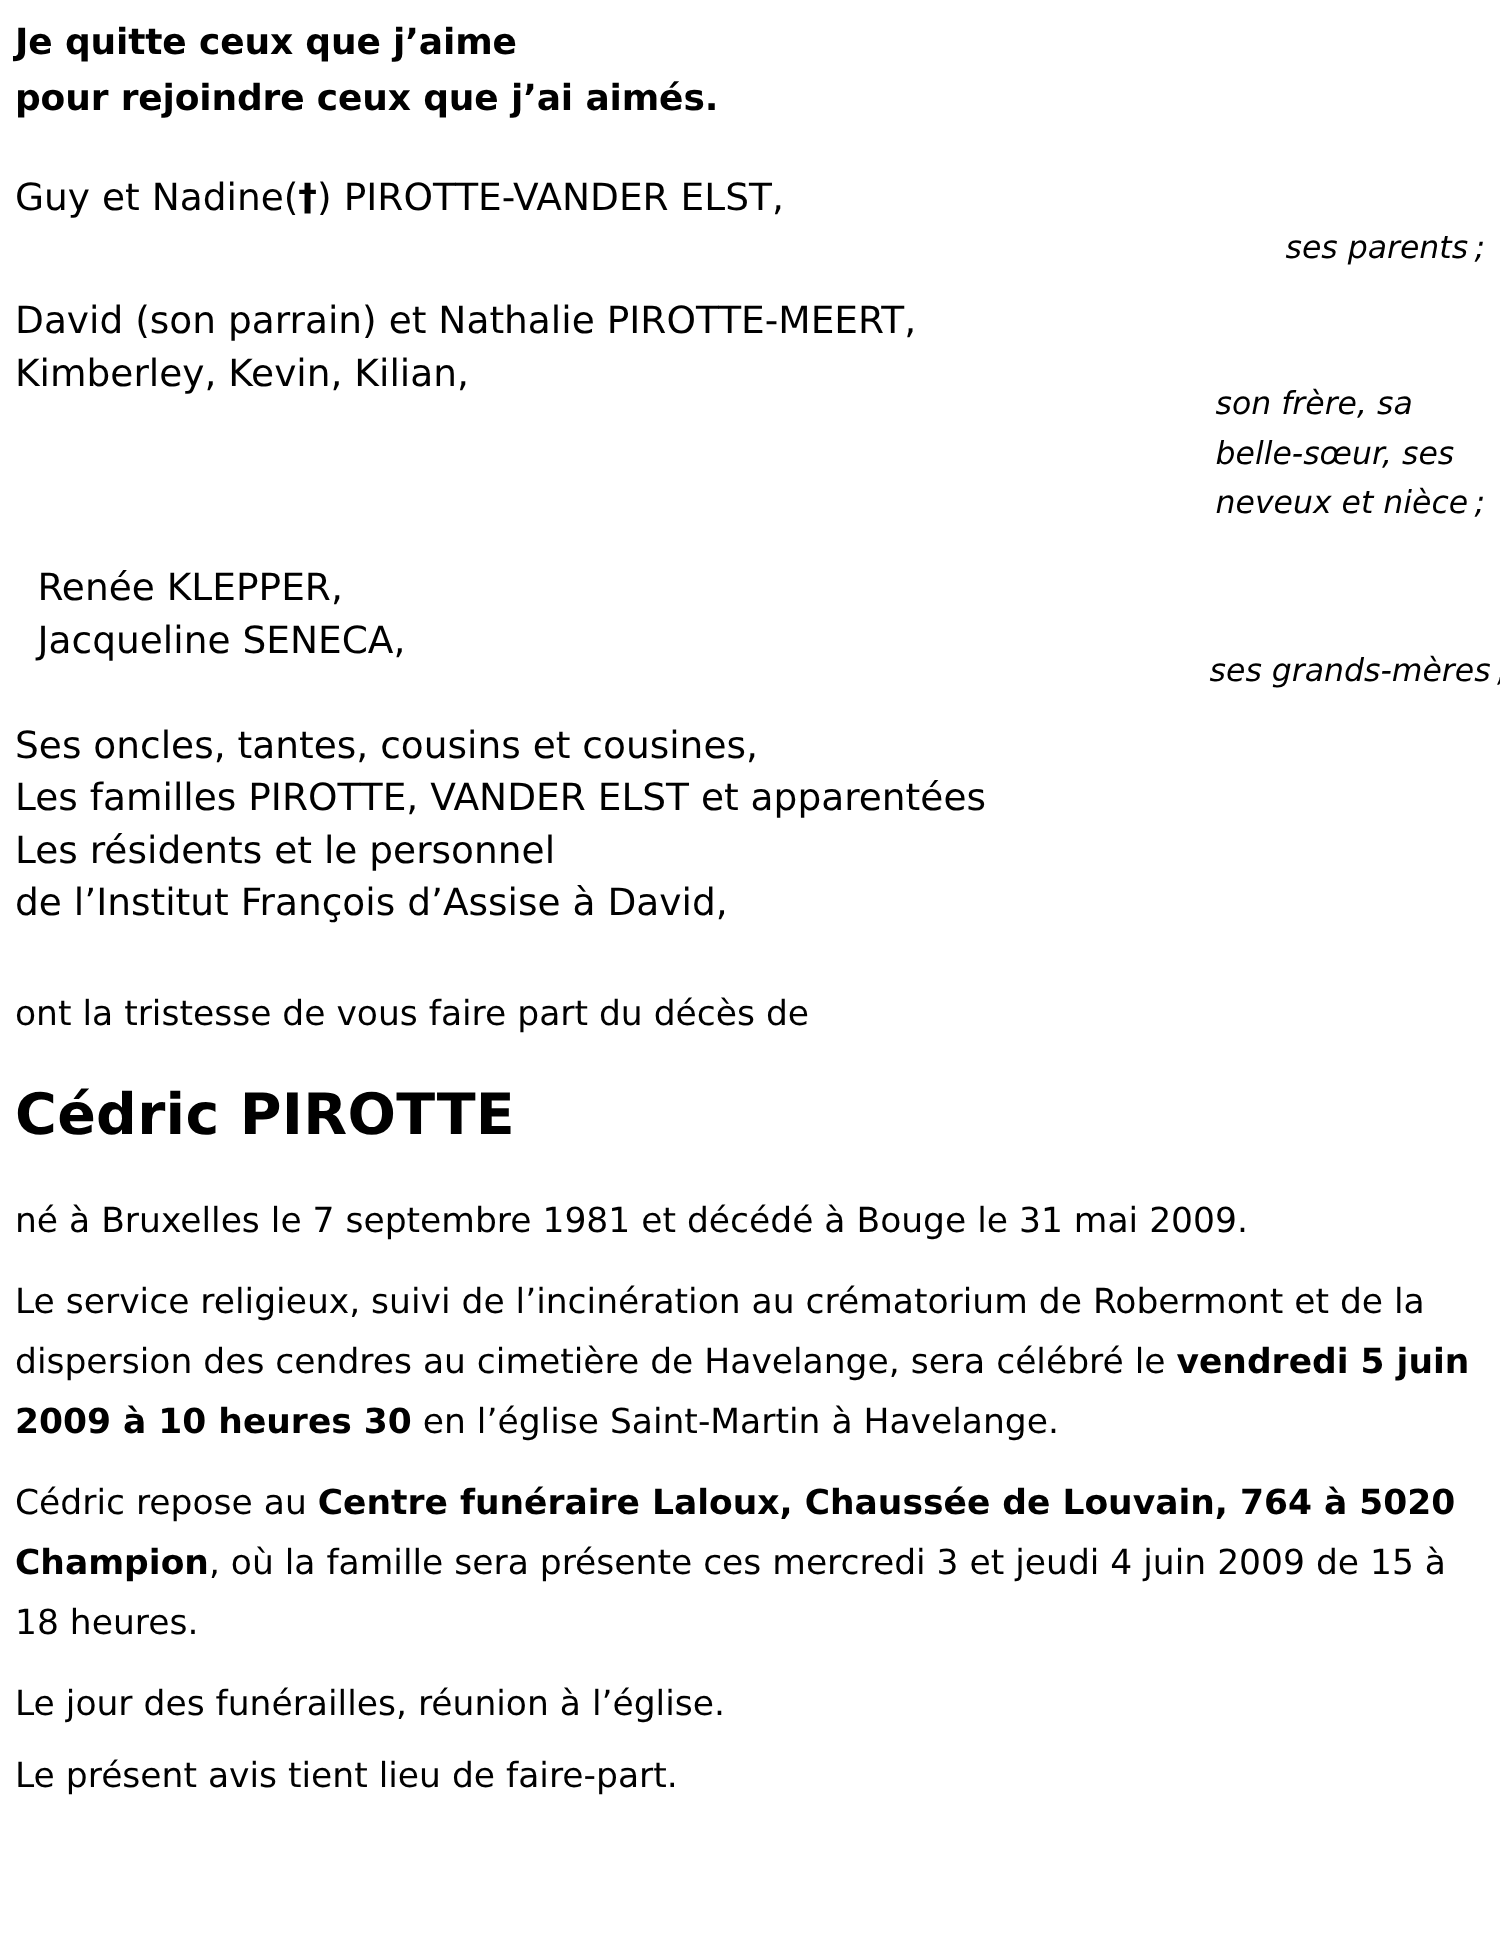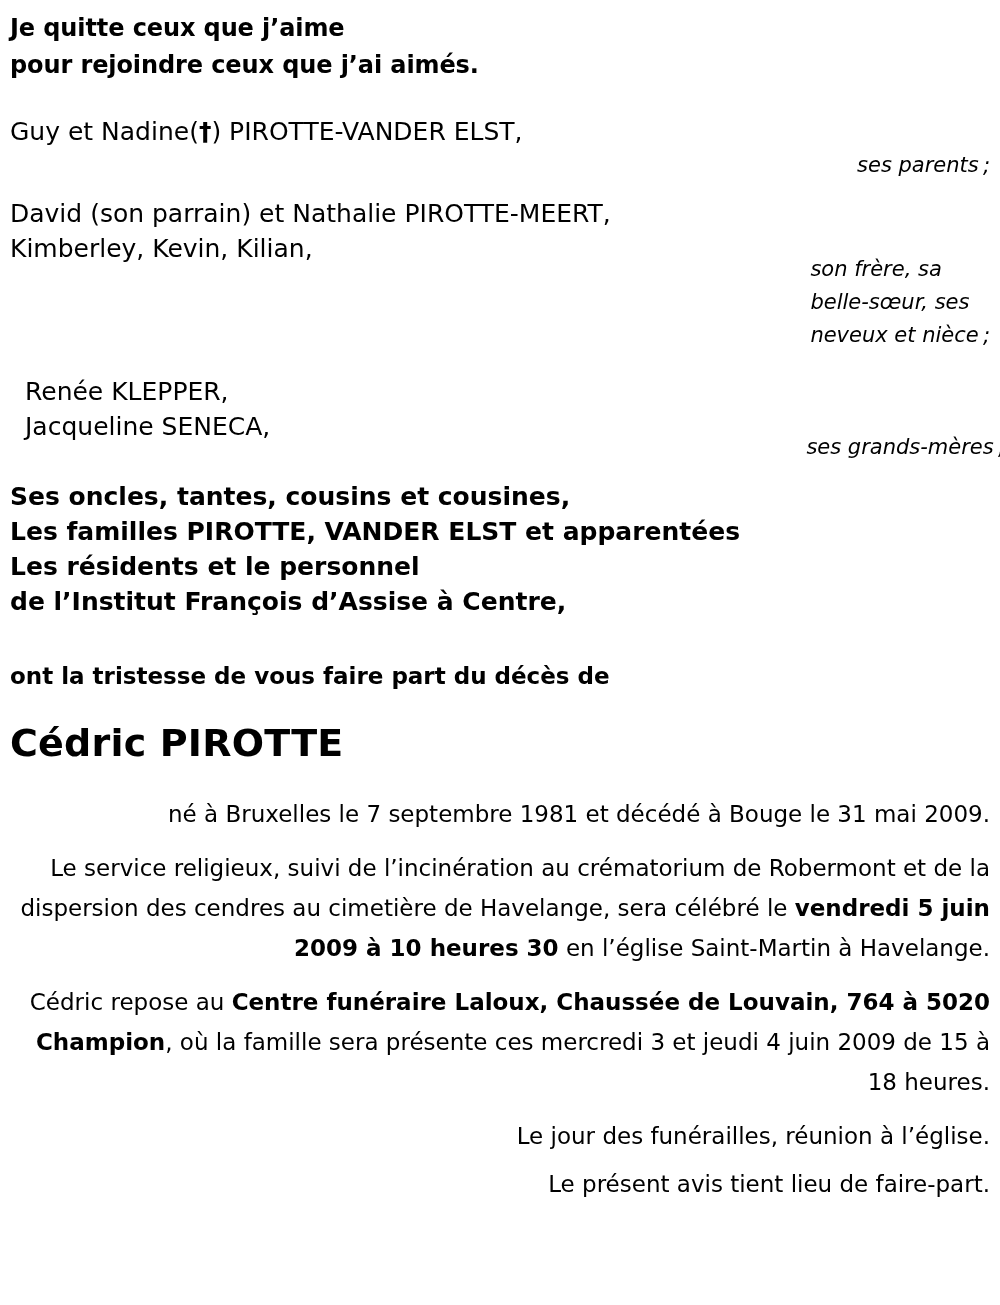--- a/index.html
+++ b/index.html
@@ -32,21 +32,21 @@
     letter-spacing: -0.1px;
   }
   .epigraph .line {
     white-space: nowrap;
   }
 
   
   .body-text {
     font-size: 23px;
     line-height: 35px;
-    font-weight: 700;
+    font-weight: 400;
   }
 
   
   .family-block {
     position: relative;
     width: 100%;
   }
   .names {
     font-size: 25px;
     line-height: 35px;
@@ -78,21 +78,20 @@
     line-height: 46px;
     letter-spacing: 0.2px;
   }
 
   
   .para {
     font-size: 23px;
     line-height: 40px;
     font-weight: 400;
     max-width: 990px;
-    text-align: right;
   }
   .para b, .para strong {
     font-weight: bold;
   }
 
   
   .sp-a { height: 30px; }
   .sp-b { height: 12px; }
   .sp-c { height: 20px; }
   .sp-d { height: 14px; }
@@ -139,21 +138,21 @@
     </div>
     <div class="role" style="top:57px;">
       <span class="rl">ses grands-mères ;</span>
     </div>
   </div>
 
   <div class="names body-text">
     <span class="nm">Ses oncles, tantes, cousins et cousines,</span>
     <span class="nm">Les familles PIROTTE, VANDER ELST et apparentées</span>
     <span class="nm">Les résidents et le personnel</span>
-    <span class="nm">de l’Institut François d’Assise à Centre,</span>
+    <span class="nm">de l’Institut François d’Assise à David,</span>
   </div>
 
   <div class="sp-a" style="height:40px;"></div>
 
   <div class="body-text">ont la tristesse de vous faire part du décès de</div>
 
   <div class="sp-c" style="height:26px;"></div>
 
   <div class="deceased-name">Cédric PIROTTE</div>
 

